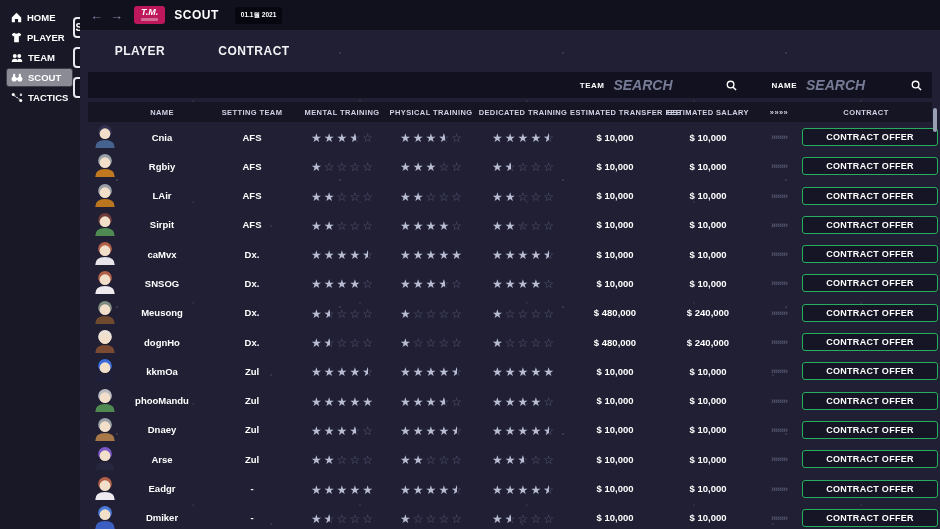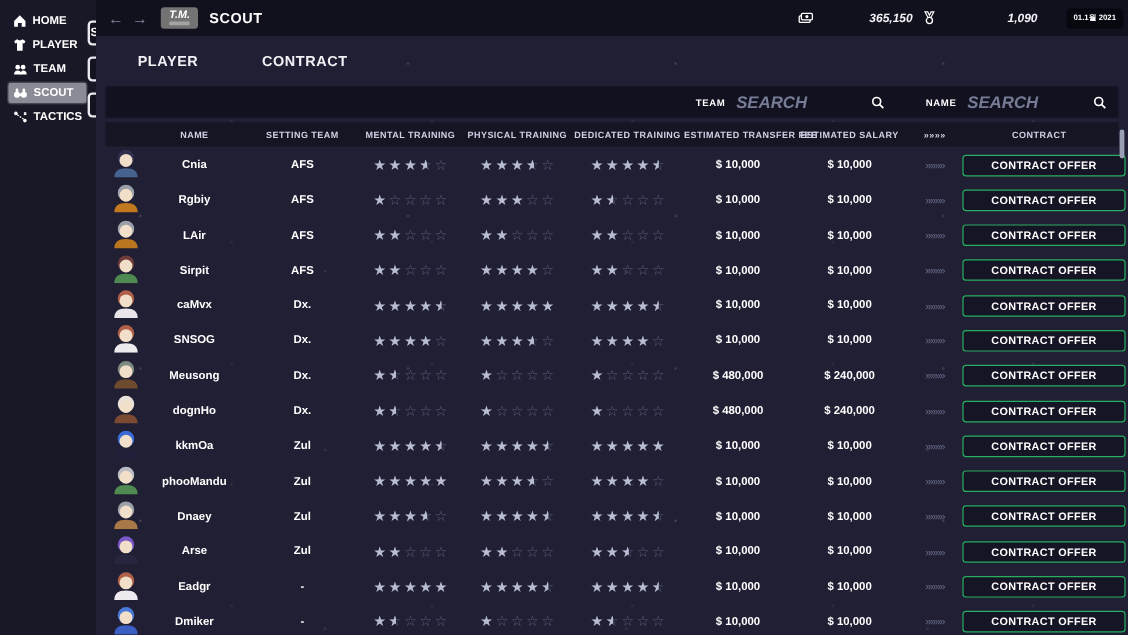--- a/index.html
+++ b/index.html
@@ -16,21 +16,21 @@
   .menu-item svg { flex-shrink:0; }
   .bottom-buttons .btn { display:block; width:100%; border:2px solid #e8e8ee; border-radius:4px;
                background:#131220; color:#fff; font-weight:bold; font-size:10px; text-align:center;
                padding:3px 0; margin-top:9px; letter-spacing:.3px; cursor:pointer; font-family:inherit; }
 
   
   .main { flex:1; display:flex; flex-direction:column; min-width:0; }
 
   .topbar { height:30px; background:#11101d; display:flex; align-items:center; padding-left:10px; flex-shrink:0; }
   .nav-arrow { color:#7e84a0; font-size:13px; font-weight:bold; margin-right:7px; cursor:pointer; }
-  .logo { background:#737373; border-radius:3px; color:#fff; font-style:italic; font-weight:bold;
+  .logo { background:#be185d; border-radius:3px; color:#fff; font-style:italic; font-weight:bold;
           font-size:9px; padding:2px 7px 3px; margin:0 9px 0 4px; text-align:center; line-height:1; }
   .logo-sub { display:block; height:3px; background:rgba(255,255,255,.35); border-radius:1px; margin-top:1.5px; }
   .topbar-title { color:#fff; font-weight:bold; font-size:12px; letter-spacing:.5px; }
   .resources { margin-left:auto; display:flex; align-items:center; }
   .res { display:flex; align-items:center; justify-content:space-between; width:96px; margin-right:8px; }
   .res-value { color:#f2f2f6; font-weight:bold; font-style:italic; font-size:10px; }
   .date-badge { background:#07070f; border-radius:3px; color:#fff; font-size:6.5px; font-weight:bold;
                 padding:4px 6px; margin:0 4px 0 16px; white-space:nowrap; }
   .next-play { height:30px; background:#28b564; color:#fff; font-weight:bold; font-size:11px; letter-spacing:.3px;
                display:flex; align-items:center; gap:6px; padding:0 12px 0 20px; border:none; cursor:pointer;
@@ -137,37 +137,20 @@
   </aside>
 
   <div class="main">
 
     <header class="topbar">
       <span class="nav-arrow">←</span>
       <span class="nav-arrow">→</span>
       <span class="logo"><span>T.M.</span><span class="logo-sub"></span></span>
       <span class="topbar-title">SCOUT</span>
 
-      <div class="resources">
-        <div class="res">
-          <svg width="13" height="11" viewBox="0 0 14 12">
-              <rect x="1" y="3.5" width="10" height="6" rx="1" fill="none" stroke="#fff" stroke-width="1.2"></rect>
-              <rect x="3" y="1.2" width="10" height="6" rx="1" fill="#11101d" stroke="#fff" stroke-width="1.2"></rect>
-              <circle cx="8" cy="4.2" r="1.4" fill="#fff"></circle>
-            </svg>
-          <span class="res-value">365,150</span>
-        </div>
-        <div class="res">
-          <svg width="11" height="12" viewBox="0 0 12 13">
-              <path d="M2 1 L4.5 1 L6 4 L7.5 1 L10 1 L7.3 6 L4.7 6 Z" fill="none" stroke="#fff" stroke-width="1.1"></path>
-              <circle cx="6" cy="8.8" r="2.8" fill="none" stroke="#fff" stroke-width="1.2"></circle>
-            </svg>
-          <span class="res-value">1,090</span>
-        </div>
-      </div>
 
       <span class="date-badge">01.1월 2021</span>
     </header>
 
     <div class="content">
 
       <div class="tabs">
         <div class="tab">PLAYER</div>
         <div class="tab">CONTRACT</div>
       </div>

